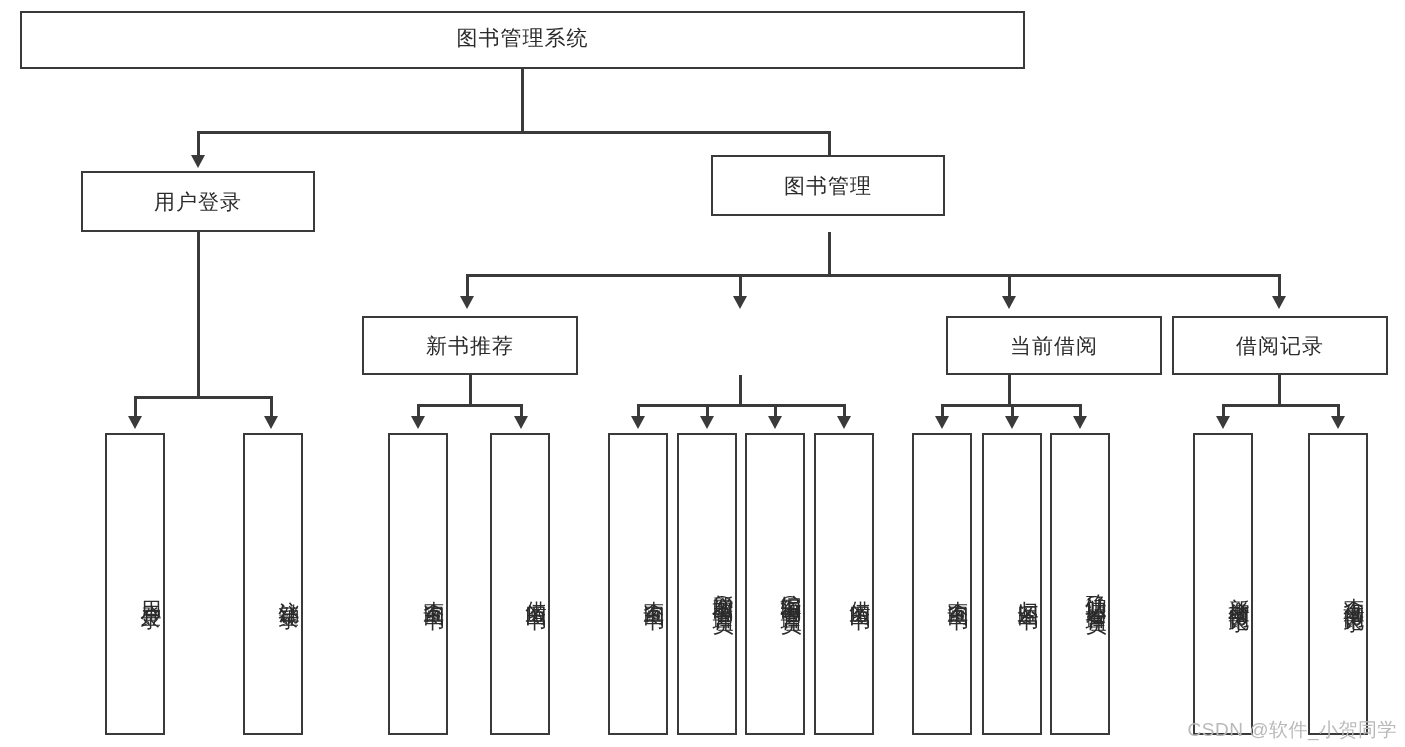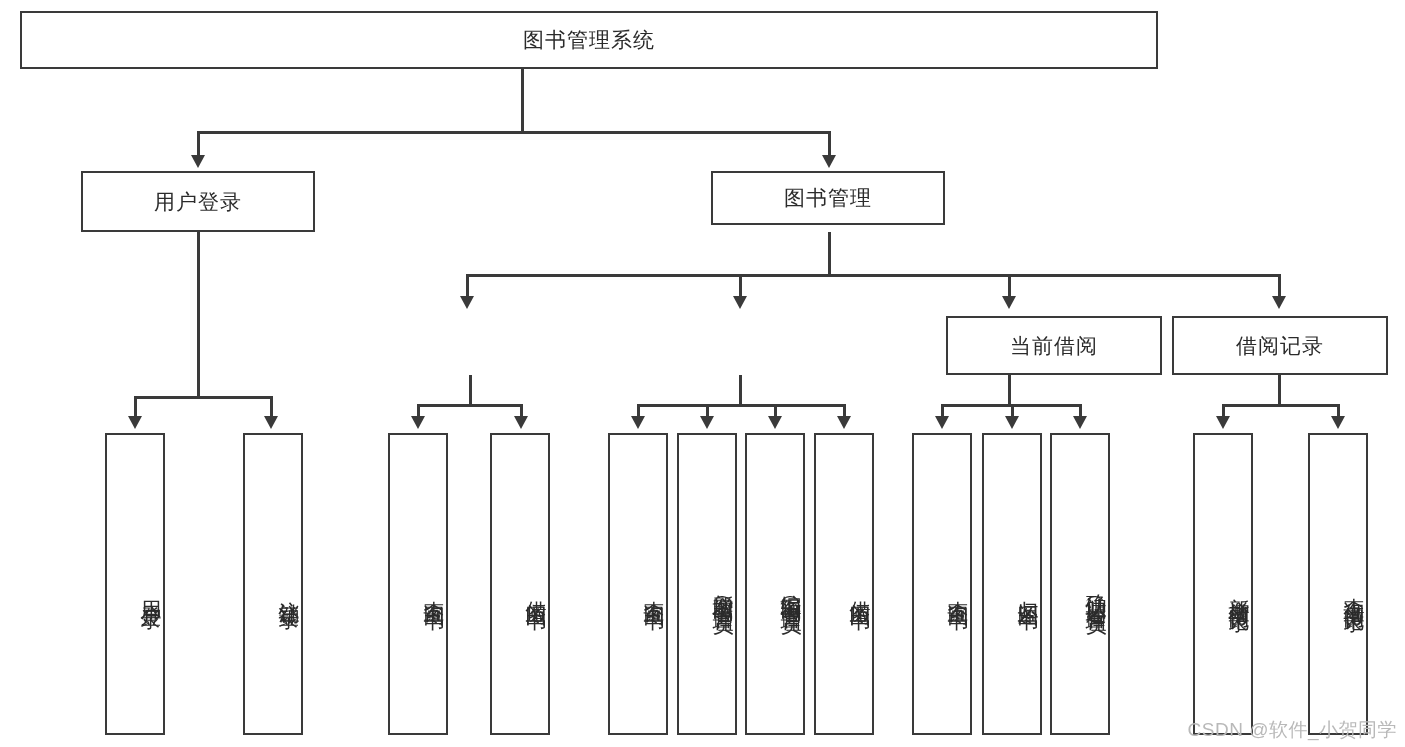--- a/index.html
+++ b/index.html
@@ -66,39 +66,39 @@
     color:#b9b9b9;
     white-space:nowrap;
     letter-spacing:0.5px;
   }
 </style>
 </head>
 <body>
 
 <div id="canvas">
 
-  <div class="node h" style="left:20px;top:11px;width:1138px;height:58px;">
+  <div class="node h" style="left:20px;top:11px;width:1005px;height:58px;font-family:Liberation Mono, monospace;">
     <span class="label">图书管理系统</span>
   </div>
 
   <div class="edge vline" style="left:521px;top:69px;height:64px;"></div>
 
   <div class="edge hline" style="left:197px;top:131px;width:634px;"></div>
 
   <div class="edge vline" style="left:197px;top:131px;height:26px;"></div>
   <div class="arrow" style="left:191px;top:155px;"></div>
 
   <div class="edge vline" style="left:828px;top:131px;height:26px;"></div>
   <div class="arrow" style="left:822px;top:155px;"></div>
 
   <div class="node h" style="left:81px;top:171px;width:234px;height:61px;">
     <span class="label">用户登录</span>
   </div>
 
-  <div class="node h" style="left:711px;top:171px;width:234px;height:54px;">
+  <div class="node h" style="left:711px;top:155px;width:234px;height:61px;">
     <span class="label">图书管理</span>
   </div>
 
   <div class="edge vline" style="left:197px;top:232px;height:166px;"></div>
   <div class="edge hline" style="left:134px;top:396px;width:136px;"></div>
   <div class="edge vline" style="left:134px;top:396px;height:22px;"></div>
   <div class="arrow" style="left:128px;top:416px;"></div>
   <div class="edge vline" style="left:270px;top:396px;height:22px;"></div>
   <div class="arrow" style="left:264px;top:416px;"></div>
 
@@ -106,20 +106,23 @@
   <div class="edge hline" style="left:466px;top:274px;width:812px;"></div>
   <div class="edge vline" style="left:466px;top:274px;height:24px;"></div>
   <div class="arrow" style="left:460px;top:296px;"></div>
   <div class="edge vline" style="left:739px;top:274px;height:24px;"></div>
   <div class="arrow" style="left:733px;top:296px;"></div>
   <div class="edge vline" style="left:1008px;top:274px;height:24px;"></div>
   <div class="arrow" style="left:1002px;top:296px;"></div>
   <div class="edge vline" style="left:1278px;top:274px;height:24px;"></div>
   <div class="arrow" style="left:1272px;top:296px;"></div>
 
+  <div class="node h" style="left:362px;top:316px;width:216px;height:59px;">
+    <span class="label">新书推荐</span>
+  </div>
   <div class="node h" style="left:902px;top:316px;width:216px;height:59px;margin-left:44px;">
     <span class="label">当前借阅</span>
   </div>
   <div class="node h" style="left:1172px;top:316px;width:216px;height:59px;">
     <span class="label">借阅记录</span>
   </div>
 
   <div class="edge vline" style="left:469px;top:375px;height:31px;"></div>
   <div class="edge hline" style="left:417px;top:404px;width:105px;"></div>
   <div class="edge vline" style="left:417px;top:404px;height:14px;"></div>

